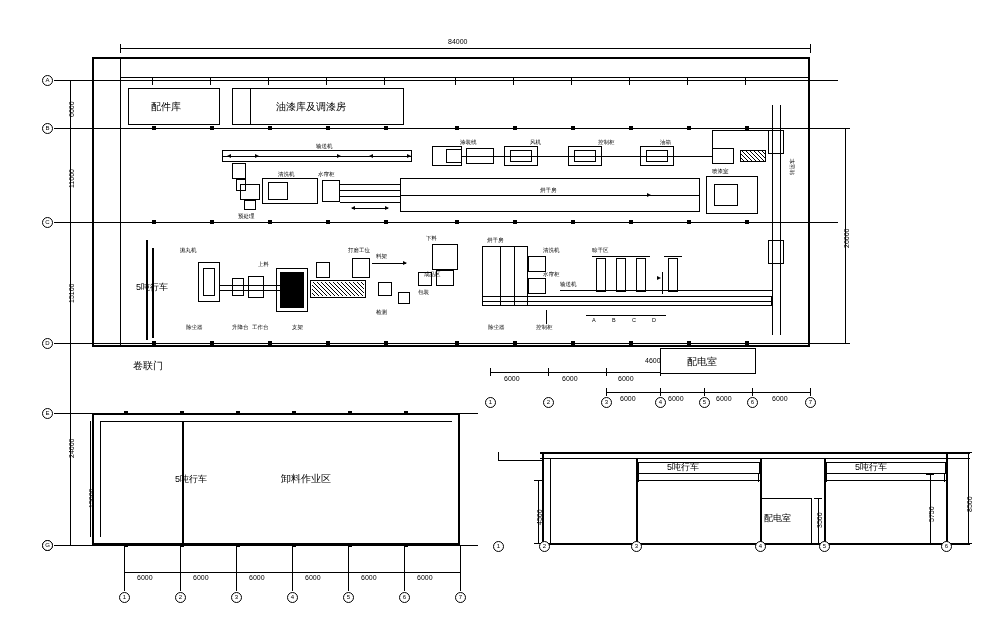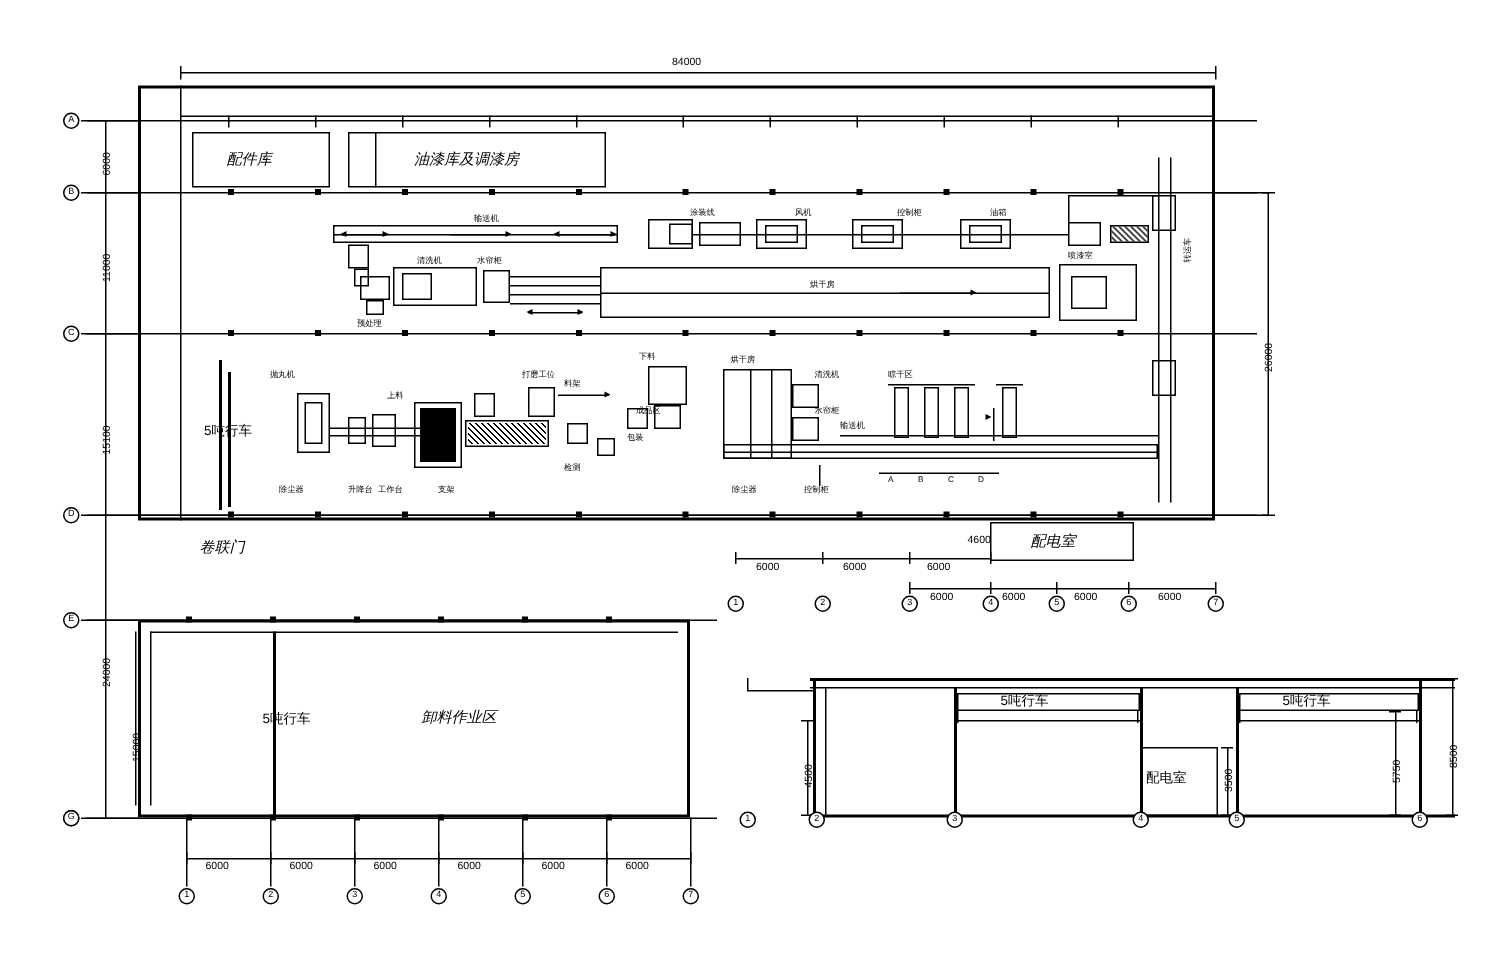--- a/index.html
+++ b/index.html
@@ -45,21 +45,20 @@
     color: #000;
     white-space: nowrap;
     line-height: 1;
   }
   .lbl-cn-b {
     position: absolute;
     font-size: 10px;
     color: #000;
     white-space: nowrap;
     line-height: 1;
-    font-style: italic;
   }
   .tiny {
     position: absolute;
     font-size: 5.5px;
     color: #000;
     white-space: nowrap;
     line-height: 1;
   }
   .dim {
     position: absolute;

